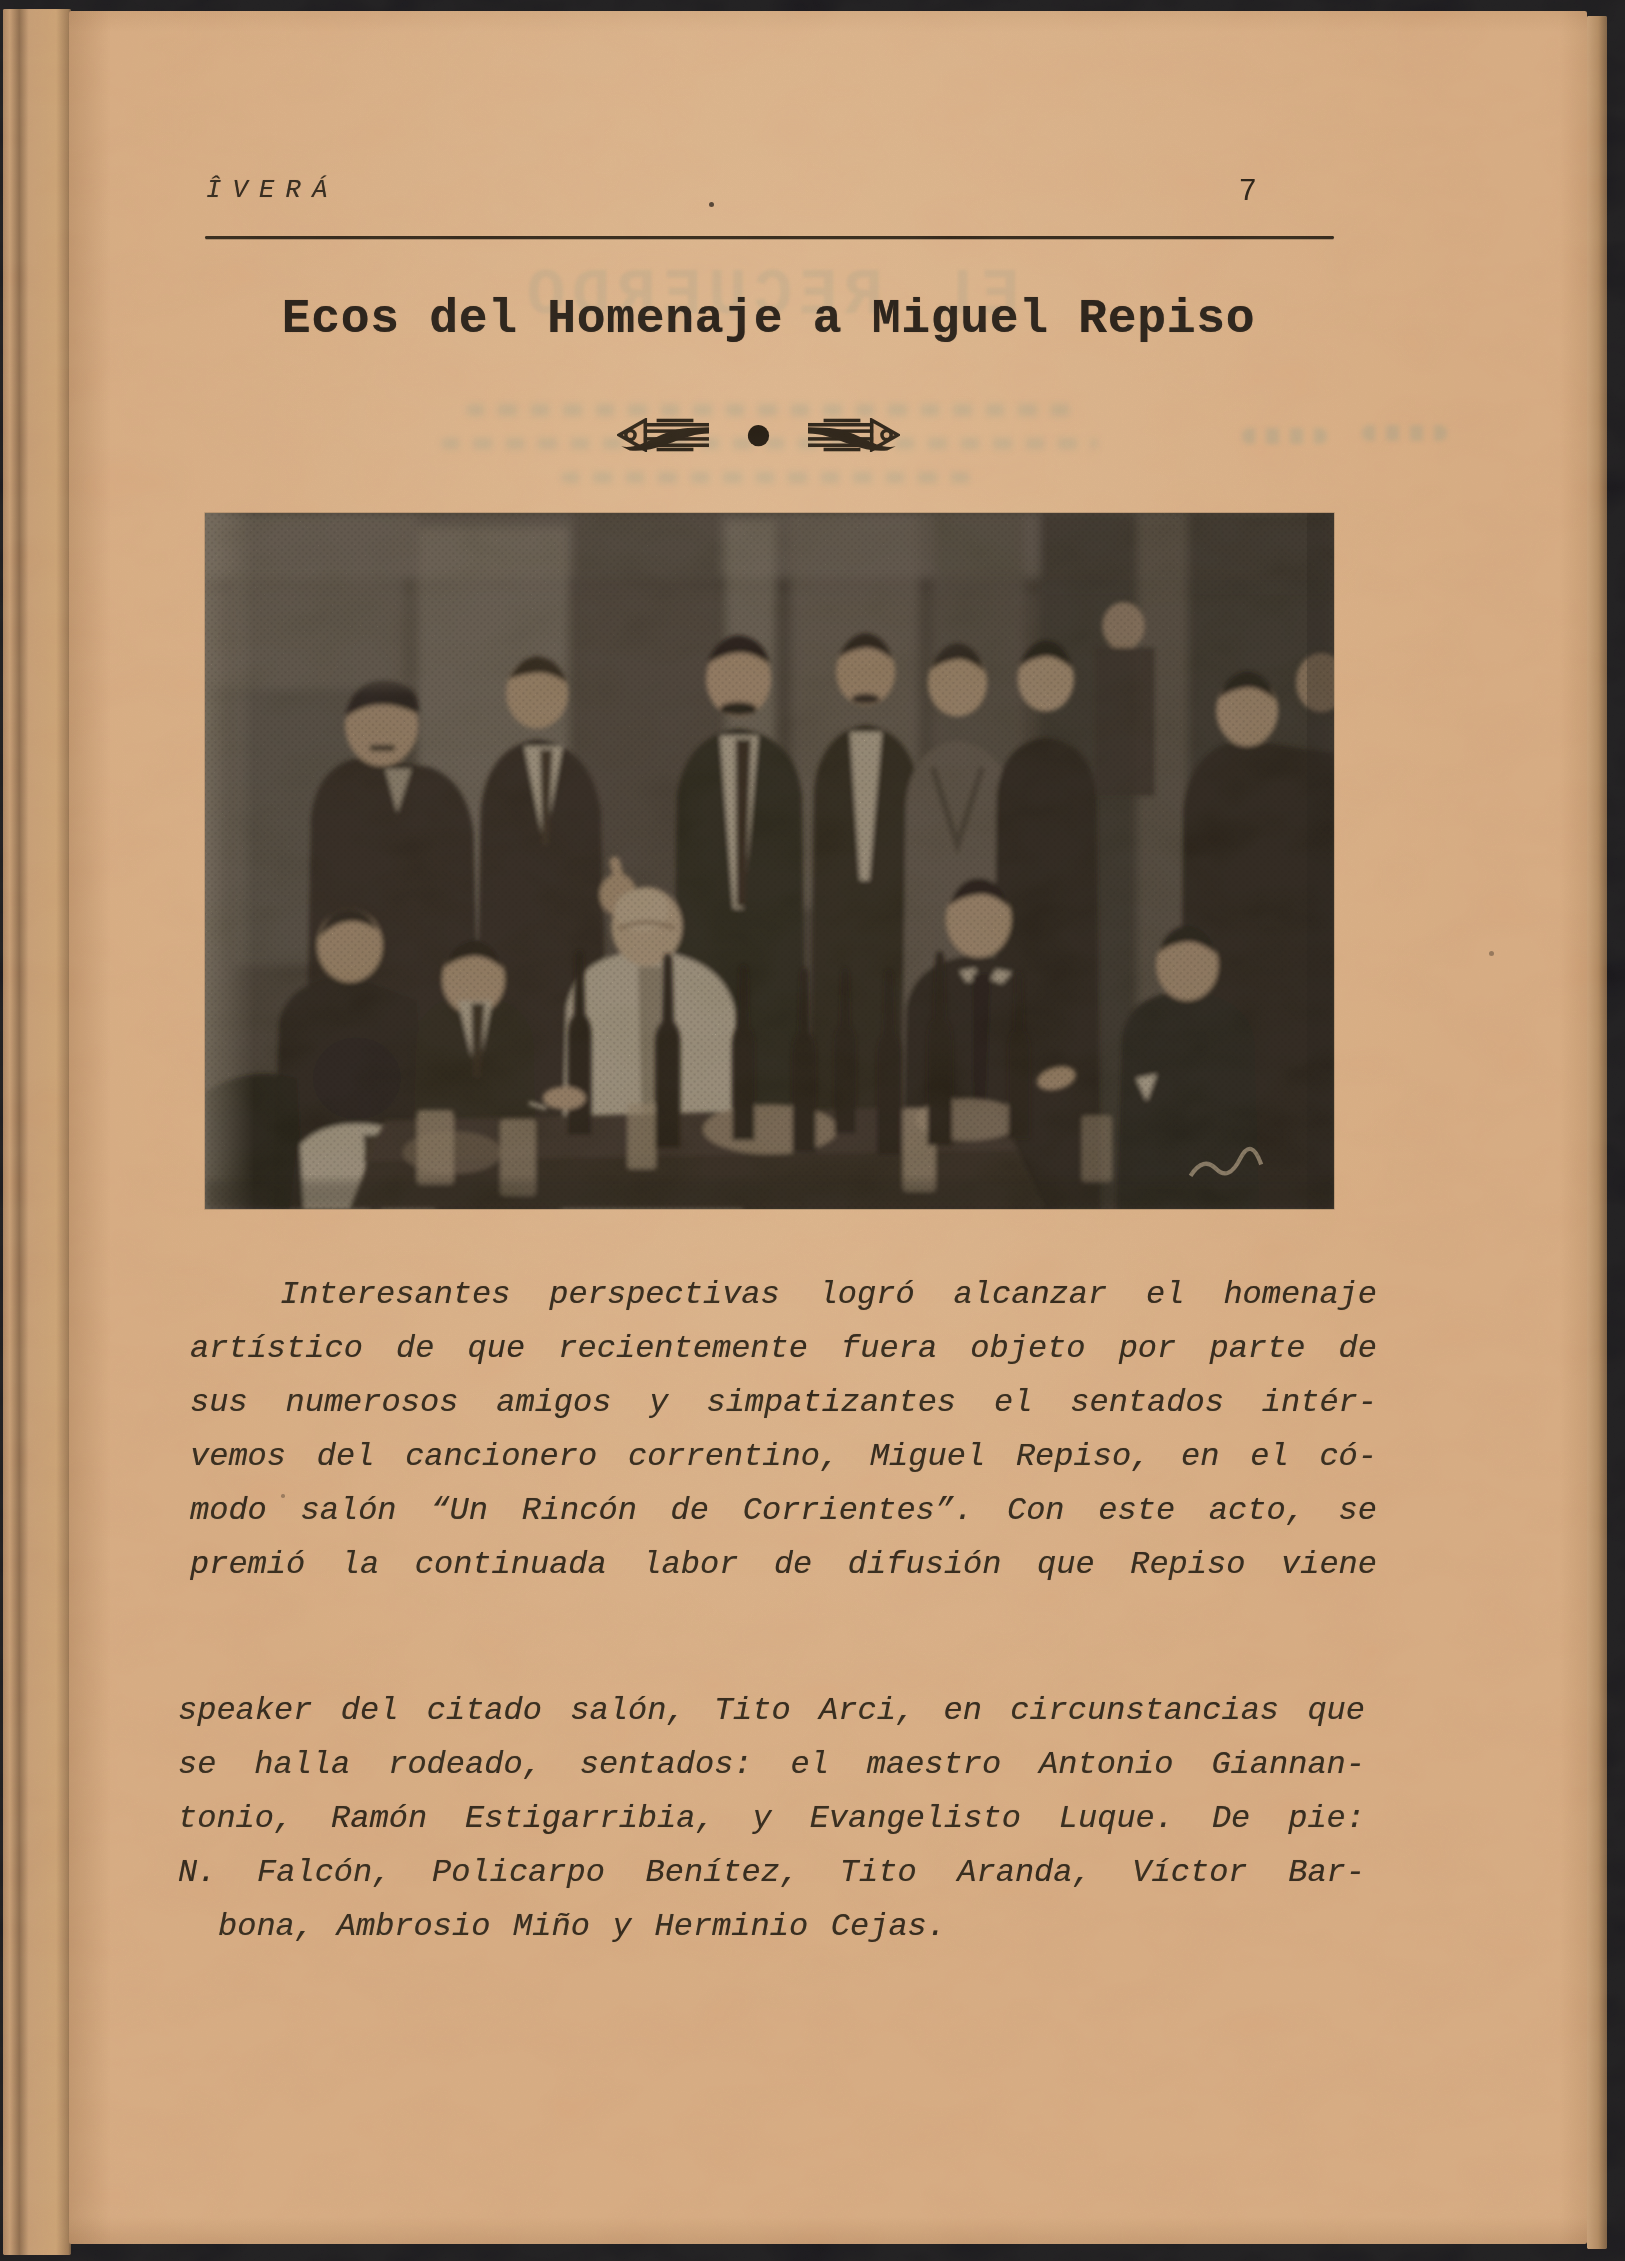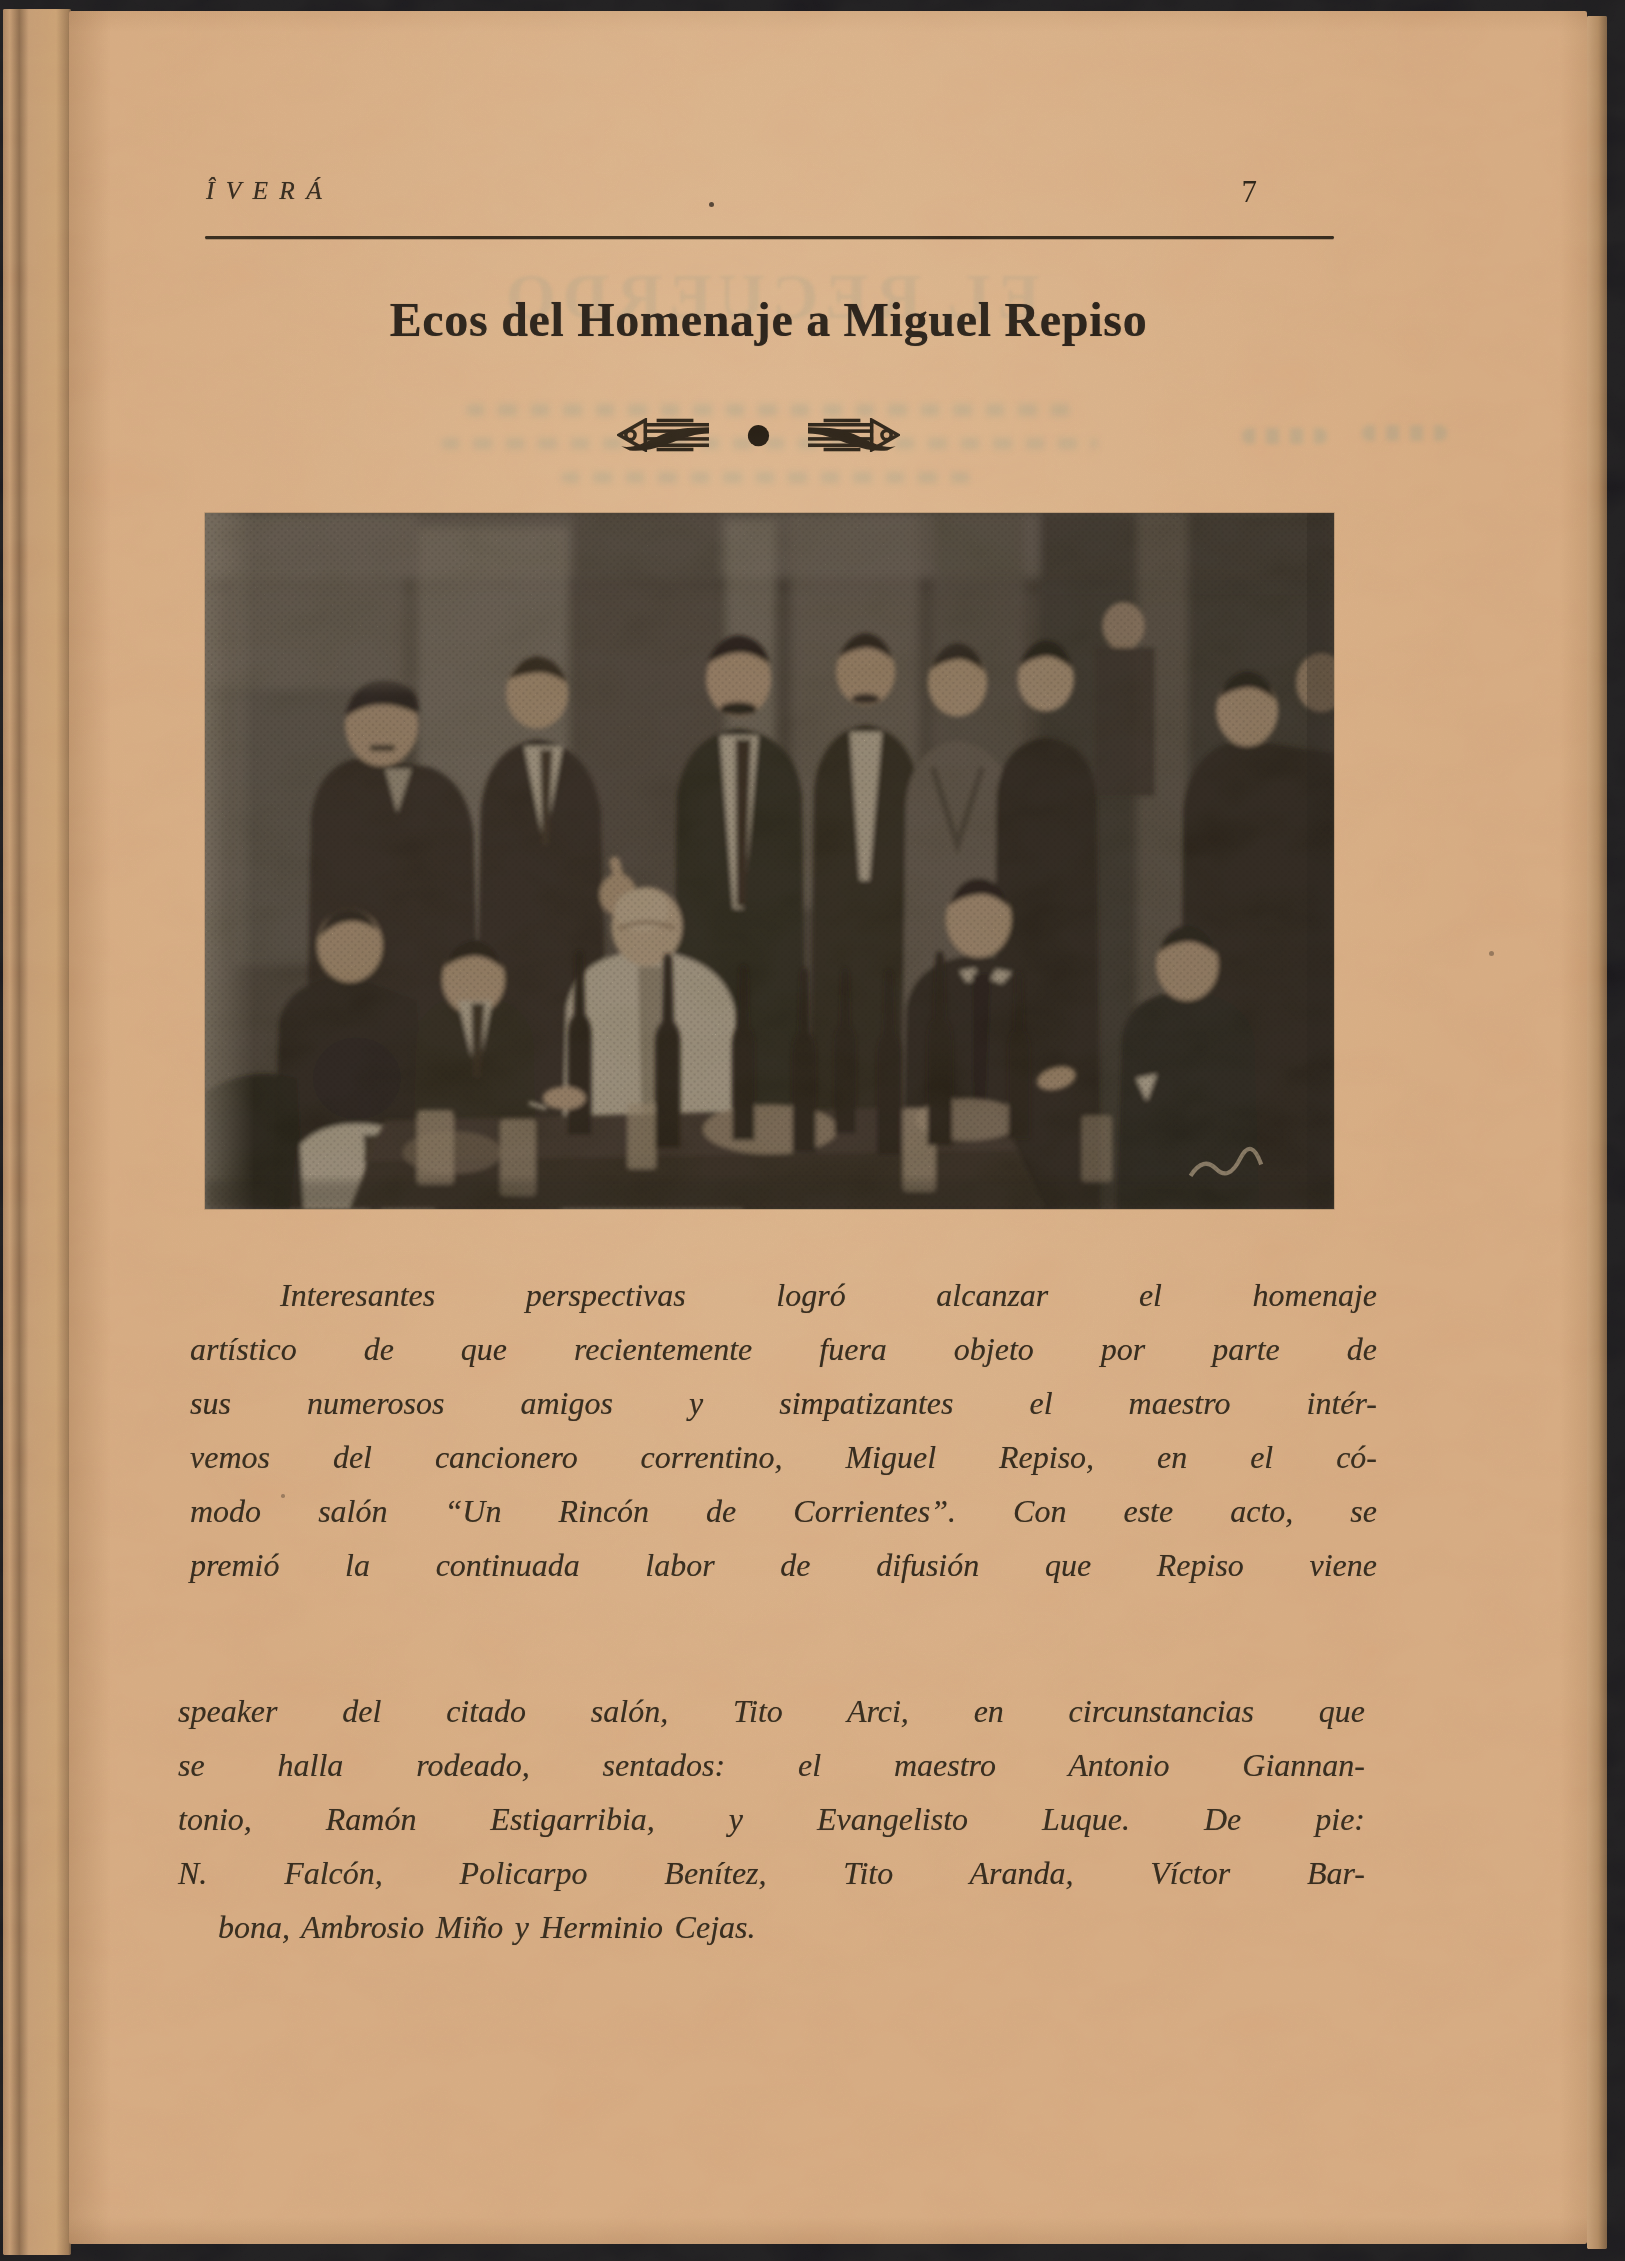--- a/index.html
+++ b/index.html
@@ -1,17 +1,17 @@
 <!DOCTYPE html>
 <html style="font-size:11.3px"><head>
 <meta charset="utf-8">
 <style>
   html,body{margin:0;padding:0;background:#0e0e12;}
   .scan{position:relative;width:1625px;height:2261px;background:#111116;overflow:hidden;
-        font-family:Liberation Serif, serif;}
+        font-family:Liberation Mono, monospace;}
   
   .underpage{position:absolute;left:2.8px;top:8.5px;width:68px;height:2246px;
     background:linear-gradient(90deg,#a9805c 0%,#c79c72 10%,#8d6a4a 24%,#c89d73 38%,#cda273 78%,#9e7852 96%,#6b5138 100%);
     border-radius:1.4px;}
   
   .page{position:absolute;left:69px;top:11.3px;width:1518px;height:2233px;background-color:#d9ab80;
     background-image:
       radial-gradient(ellipse at 46% 28%, rgba(255,236,206,.22), rgba(255,236,206,0) 62%),
       linear-gradient(90deg, rgba(110,66,30,.22) 0px, rgba(110,66,30,0) 42px),
       linear-gradient(270deg, rgba(110,66,30,.14) 0px, rgba(110,66,30,0) 28px),
@@ -254,21 +254,21 @@
 
         <rect width="1598" height="985" fill="url(#ph-ht)" opacity="0.16"></rect>
         <rect width="1598" height="985" filter="url(#ph-grain)" opacity="0.32"></rect>
         <rect width="1598" height="985" fill="#8a6a45" opacity="0.10"></rect>
       </svg>
     </figure>
 
     <div class="para p1">
       <div class="ln first">Interesantes perspectivas logró alcanzar el homenaje</div>
       <div class="ln">artístico de que recientemente fuera objeto por parte de</div>
-      <div class="ln">sus numerosos amigos y simpatizantes el maestro intér-</div>
+      <div class="ln">sus numerosos amigos y simpatizantes el sentados intér-</div>
       <div class="ln">vemos del cancionero correntino, Miguel Repiso, en el có-</div>
       <div class="ln">modo salón “Un Rincón de Corrientes”. Con este acto, se</div>
       <div class="ln">premió la continuada labor de difusión que Repiso viene</div>
     </div>
 
     <div class="para p2">
       <div class="ln">speaker del citado salón, Tito Arci, en circunstancias que</div>
       <div class="ln">se halla rodeado, sentados: el maestro Antonio Giannan-</div>
       <div class="ln">tonio, Ramón Estigarribia, y Evangelisto Luque. De pie:</div>
       <div class="ln">N. Falcón, Policarpo Benítez, Tito Aranda, Víctor Bar-</div>

